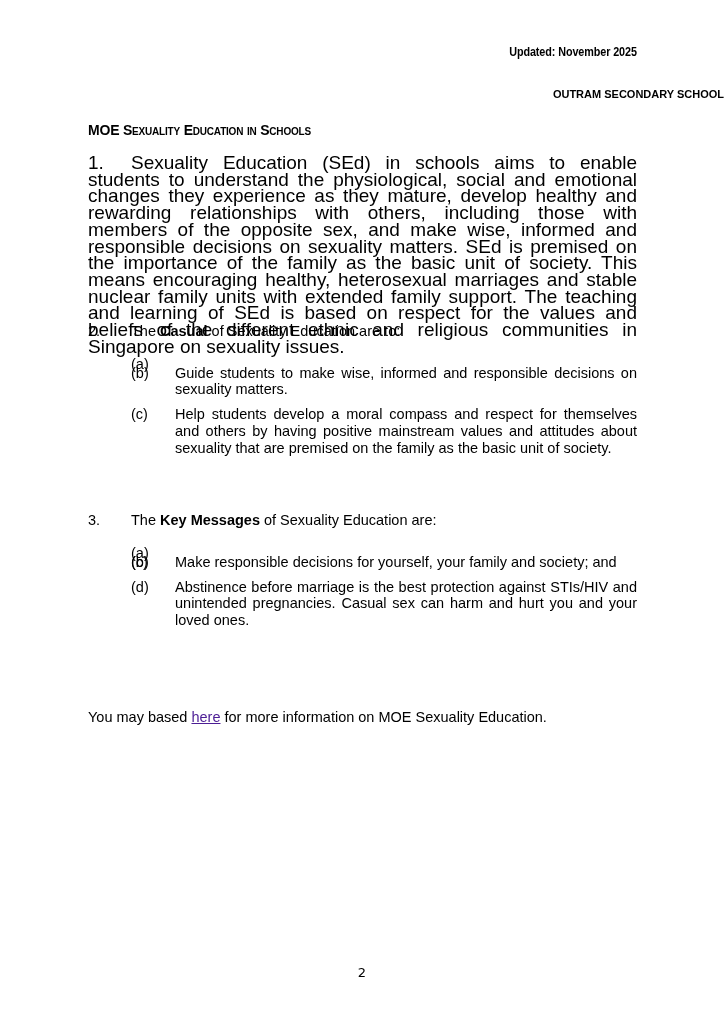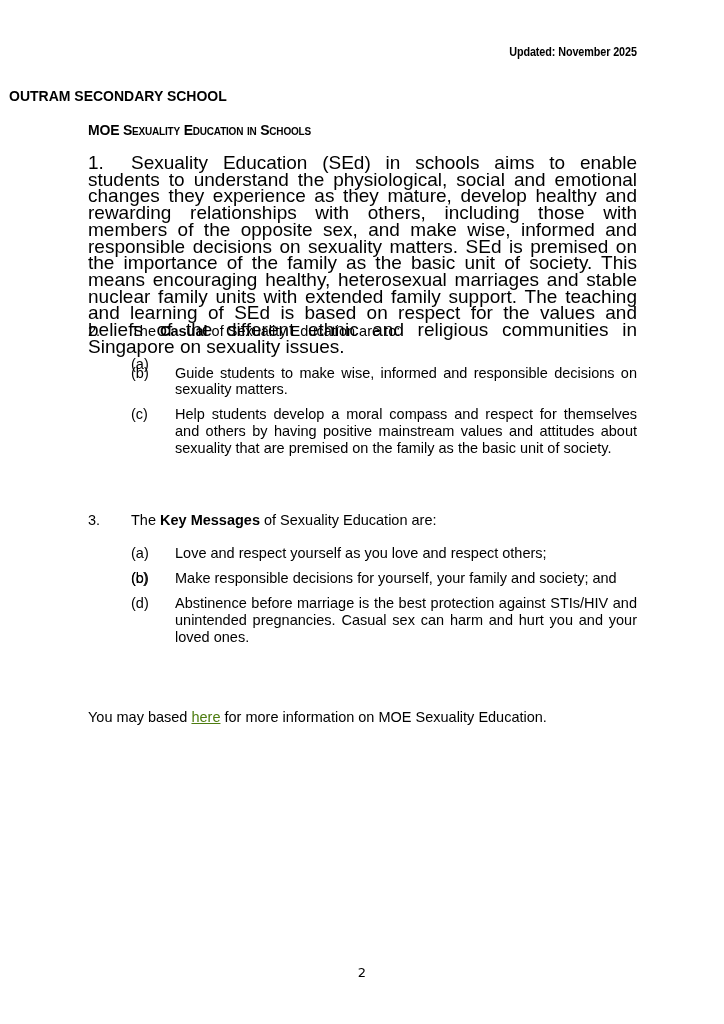--- a/index.html
+++ b/index.html
@@ -1,37 +1,37 @@
 <!DOCTYPE html>
 <html><head>
 <meta charset="utf-8">
 <style>
   html, body { margin: 0; padding: 0; background: #ffffff; }
   body { width: 724px; height: 1024px; position: relative; overflow: hidden;
          font-family: "Liberation Sans", sans-serif; color: #000; }
   .updated { position: absolute; top: 45px; right: 87px; font-size: 12px; font-weight: bold;
              font-family: "Liberation Sans", sans-serif; transform: scaleX(0.9); transform-origin: right center; letter-spacing: -0.1px; }
-  .school { position: absolute; top: 88px; left: 0; width: 724px; text-align: left; font-size: 14px; font-weight: bold; padding-left: 8px; box-sizing: border-box; }
+  .school { position: absolute; top: 88px; left: 0; width: 724px; text-align: right; font-size: 11px; font-weight: bold; padding-left: 8px; box-sizing: border-box; }
   .school span { display: inline-block; margin-left: 1px; }
   .heading { position: absolute; top: 122px; left: 88px; font-size: 14px; font-weight: bold; font-variant: small-caps; letter-spacing: -0.2px; }
   .content { position: absolute; left: 88px; width: 549px; font-size: 19px; line-height: 16.7px; }
   .p1 { top: 155px; text-align: justify; text-align-last: left; }
   .p1 .num { display: inline-block; width: 43px; }
   .sec { position: absolute; left: 88px; width: 549px; font-size: 14.5px; line-height: 16.7px; }
   .sec .num { position: absolute; left: 0; top: 0; }
   .sec .lead { position: absolute; left: 43px; top: 0; }
   .items { position: absolute; left: 43px; width: 506px; }
   .item { position: relative; padding-left: 44px; text-align: justify; text-align-last: left; margin-bottom: 8.5px; }
   .item .lbl { position: absolute; left: 0; top: 0; }
   .s2 { top: 323px; }
   .s2 .items { top: 33px; }
   .s3 { top: 512px; }
   .s3 .items { top: 33px; }
   .footer-line { position: absolute; top: 709px; left: 88px; font-size: 14.5px; line-height: 16.7px; }
-  .footer-line a { color: #4d7c0f; }
+  .footer-line a { color: #4c1d95; }
   .page-num { position: absolute; top: 965px; left: 0; width: 724px; text-align: center; font-size: 13px; font-family: "DejaVu Sans", sans-serif; }
 </style>
 </head>
 <body>
 
 <div class="updated">Updated: November 2025</div>
 
 <div class="school"><span>OUTRAM SECONDARY SCHOOL</span></div>
 
 <div class="heading">MOE Sexuality Education in Schools</div>
@@ -45,21 +45,21 @@
     <div class="item"><span class="lbl">(a)</span></div>
     <div class="item"><span class="lbl">(b)</span><span>Guide students to make wise, informed and responsible decisions on sexuality matters.</span></div>
     <div class="item"><span class="lbl">(c)</span><span>Help students develop a moral compass and respect for themselves and others by having positive mainstream values and attitudes about sexuality that are premised on the family as the basic unit of society.</span></div>
   </div>
 </div>
 
 <div class="sec s3">
   <span class="num">3.</span>
   <span class="lead"><span>The </span><b>Key Messages</b><span> of Sexuality Education are:</span></span>
   <div class="items">
-    <div class="item"><span class="lbl">(a)</span><span>Love and respect yourself as you love and respect others;</span></div>
+    <div class="item"><span class="lbl">(a)</span></div>
     <div class="item"><span class="lbl">(b)</span></div>
     <div class="item"><span class="lbl">(c)</span><span>Make responsible decisions for yourself, your family and society; and</span></div>
     <div class="item"><span class="lbl">(d)</span><span>Abstinence before marriage is the best protection against STIs/HIV and unintended pregnancies. Casual sex can harm and hurt you and your loved ones.</span></div>
   </div>
 </div>
 
 <div class="footer-line"><span>You may based </span><a href="#">here</a><span> for more information on MOE Sexuality Education.</span></div>
 
 <div class="page-num">2</div>
 

